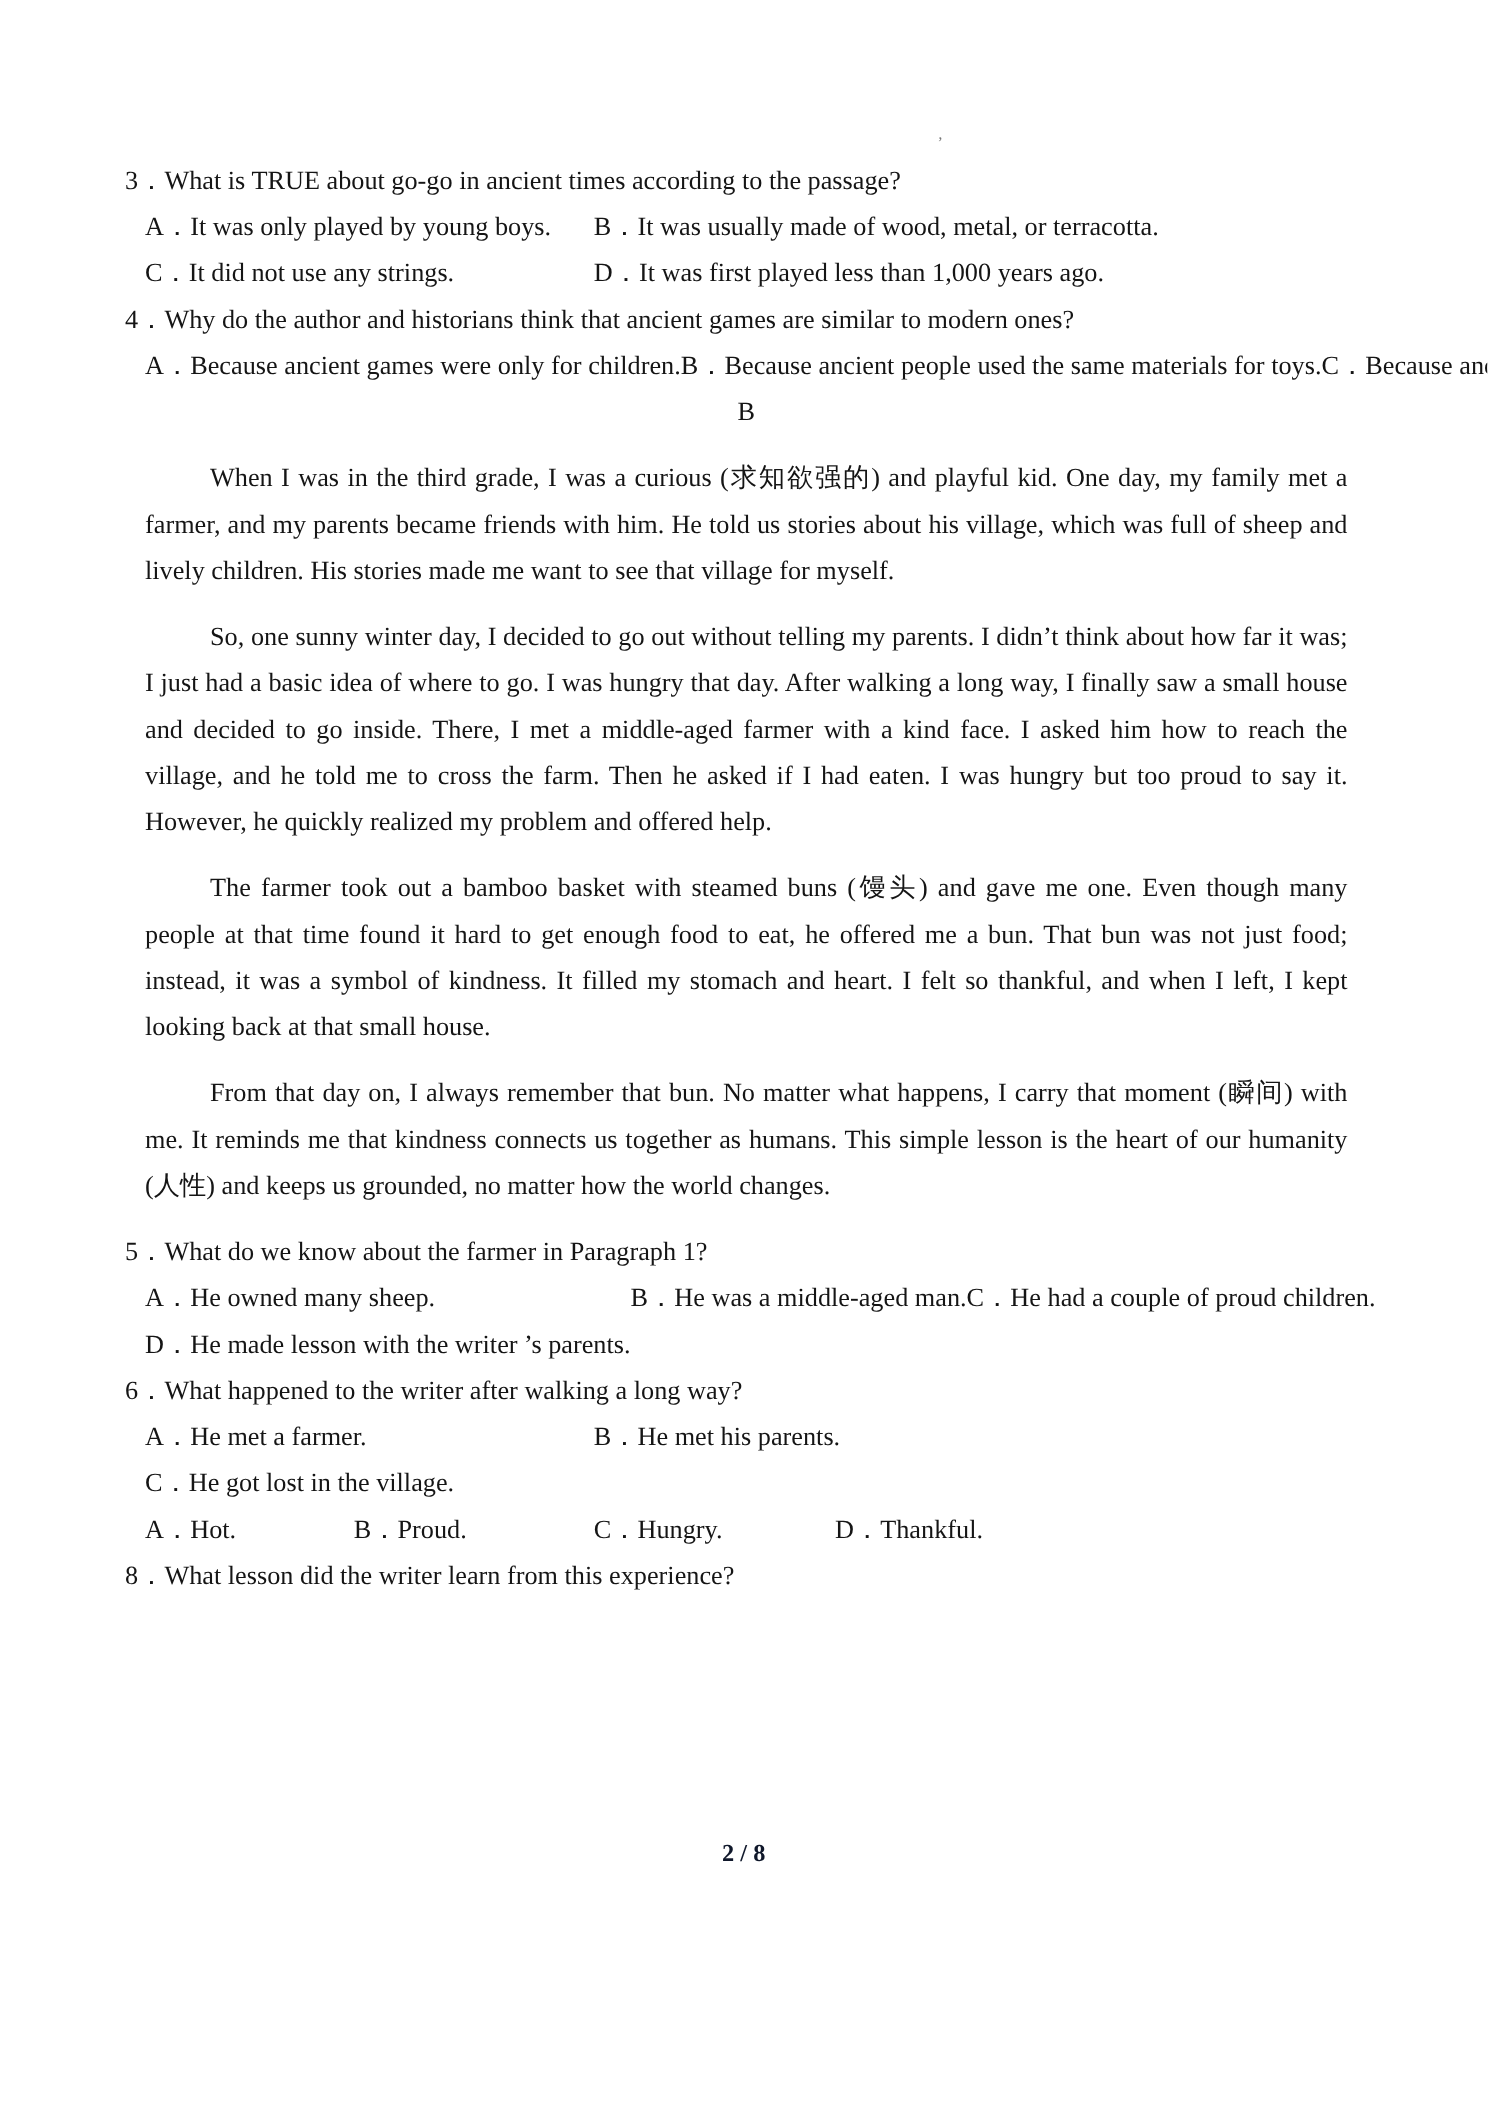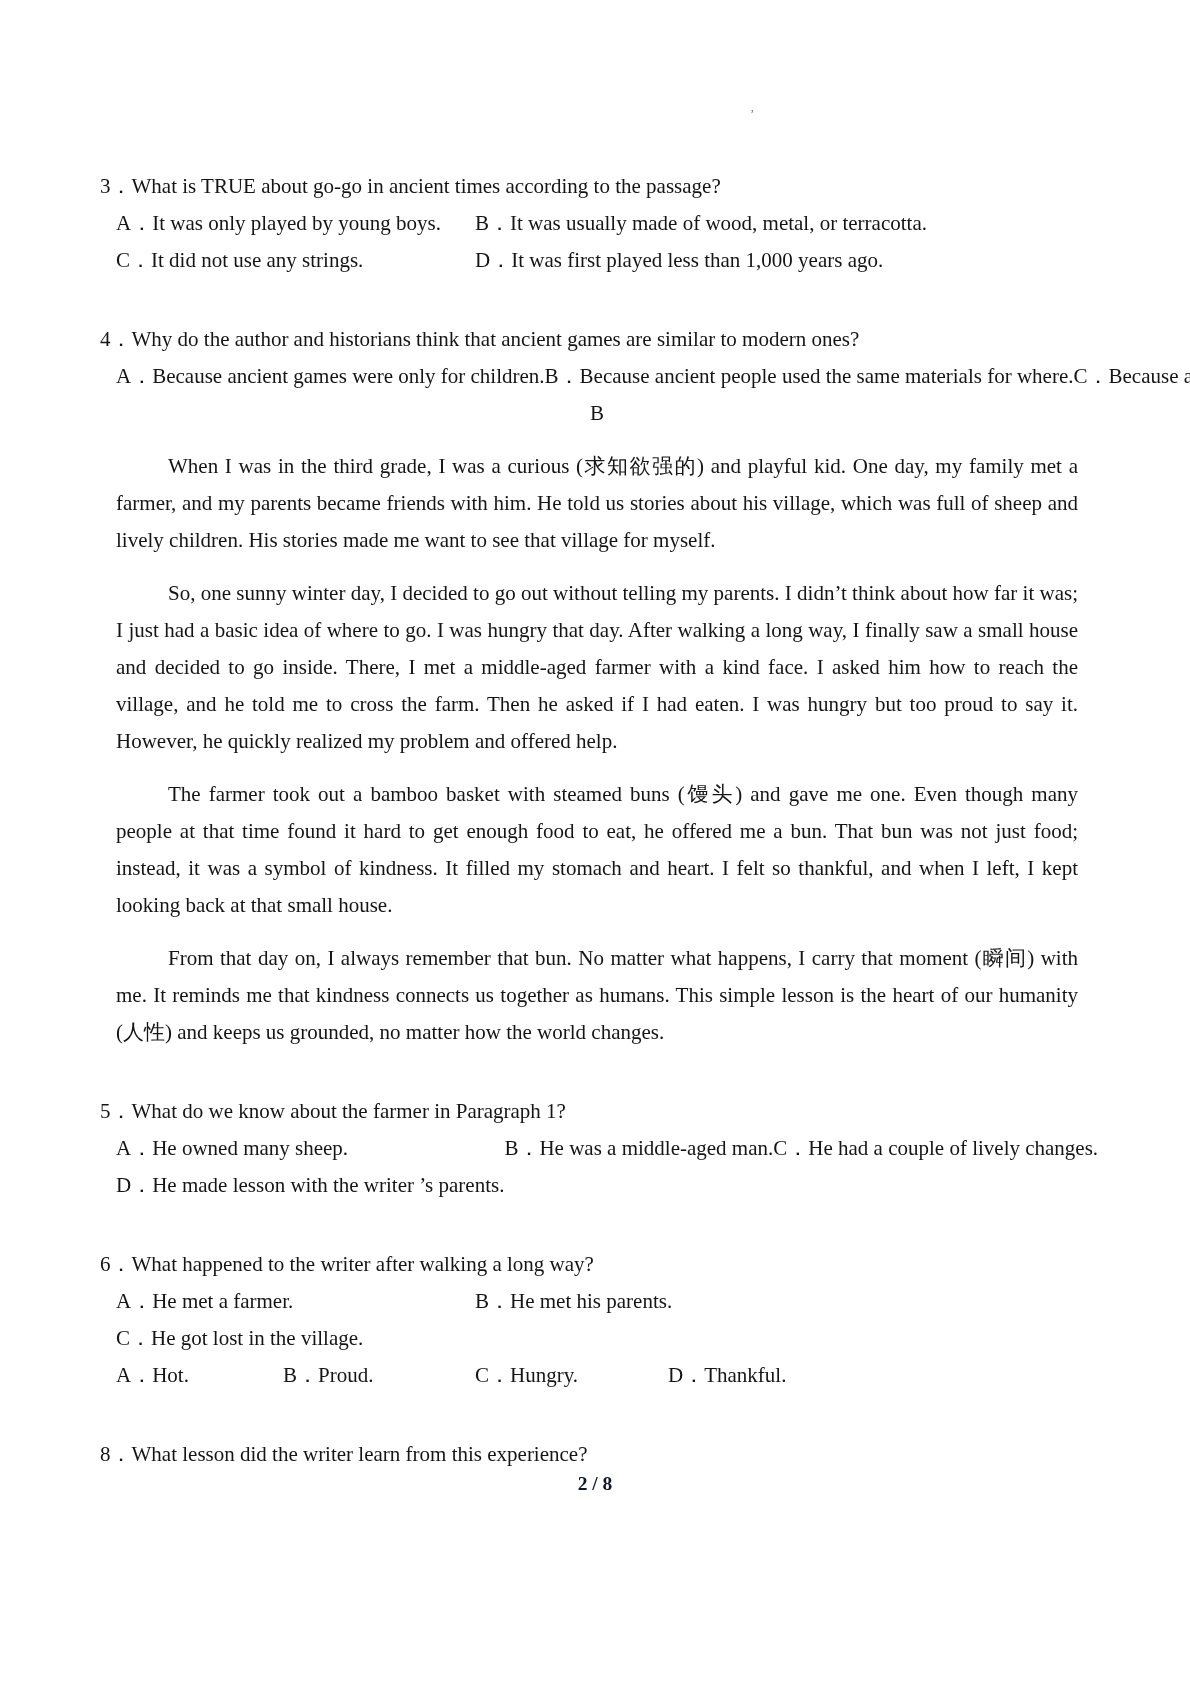--- a/index.html
+++ b/index.html
@@ -13,21 +13,21 @@
     overflow: hidden;
   }
   .content {
     position: absolute;
     left: 100px;
     right: 96px;
     top: 126px;
     font-size: 21px;
     line-height: 37px;
   }
-  .q-line { white-space: nowrap; margin-top: 42px; }
+  .q-line { white-space: nowrap; }
   .q-num { display: inline; }
   .options { margin-left: 16px; display: grid; }
   .options.cols-1 { grid-template-columns: 1fr 1fr 1fr; }
   .options.cols-2 { grid-template-columns: 359px 1fr; }
   .options.cols-4 { grid-template-columns: 167px 192px 193px 1fr; }
   .option { white-space: nowrap; }
   .section-heading { text-align: center; }
   .passage p {
     margin: 16px;
     text-align: justify;
@@ -67,42 +67,42 @@
             <span class="option"><span class="opt-label">A．</span><span class="opt-text">It was only played by young boys.</span></span>
             <span class="option"><span class="opt-label">B．</span><span class="opt-text">It was usually made of wood, metal, or terracotta.</span></span>
             <span class="option"><span class="opt-label">C．</span><span class="opt-text">It did not use any strings.</span></span>
             <span class="option"><span class="opt-label">D．</span><span class="opt-text">It was first played less than 1,000 years ago.</span></span>
           </div>
         </div>
         <div class="question">
           <div class="q-line"><span class="q-num">4．</span><span class="q-text">Why do the author and historians think that ancient games are similar to modern ones?</span></div>
           <div class="options cols-1">
             <span class="option"><span class="opt-label">A．</span><span class="opt-text">Because ancient games were only for children.</span></span>
-            <span class="option"><span class="opt-label">B．</span><span class="opt-text">Because ancient people used the same materials for where.</span></span>
+            <span class="option"><span class="opt-label">B．</span><span class="opt-text">Because ancient people used the same materials for toys.</span></span>
             <span class="option"><span class="opt-label">C．</span><span class="opt-text">Because ancient people used modern tools for games.</span></span>
           </div>
         </div>
       </div>
 
     <div class="section-heading">B</div>
 
     <div id="passage-body" class="passage">
         <p class="para">When I was in the third grade, I was a curious (求知欲强的) and playful kid. One day, my family met a farmer, and my parents became friends with him. He told us stories about his village, which was full of sheep and lively children. His stories made me want to see that village for myself.</p>
         <p class="para">So, one sunny winter day, I decided to go out without telling my parents. I didn’t think about how far it was; I just had a basic idea of where to go. I was hungry that day. After walking a long way, I finally saw a small house and decided to go inside. There, I met a middle-aged farmer with a kind face. I asked him how to reach the village, and he told me to cross the farm. Then he asked if I had eaten. I was hungry but too proud to say it. However, he quickly realized my problem and offered help.</p>
         <p class="para">The farmer took out a bamboo basket with steamed buns (馒头) and gave me one. Even though many people at that time found it hard to get enough food to eat, he offered me a bun. That bun was not just food; instead, it was a symbol of kindness. It filled my stomach and heart. I felt so thankful, and when I left, I kept looking back at that small house.</p>
         <p class="para">From that day on, I always remember that bun. No matter what happens, I carry that moment (瞬间) with me. It reminds me that kindness connects us together as humans. This simple lesson is the heart of our humanity (人性) and keeps us grounded, no matter how the world changes.</p>
       </div>
 
     <div id="questions-lower">
         <div class="question">
           <div class="q-line"><span class="q-num">5．</span><span class="q-text">What do we know about the farmer in Paragraph 1?</span></div>
           <div class="options cols-1">
             <span class="option"><span class="opt-label">A．</span><span class="opt-text">He owned many sheep.</span></span>
             <span class="option"><span class="opt-label">B．</span><span class="opt-text">He was a middle-aged man.</span></span>
-            <span class="option"><span class="opt-label">C．</span><span class="opt-text">He had a couple of lively changes.</span></span>
+            <span class="option"><span class="opt-label">C．</span><span class="opt-text">He had a couple of proud children.</span></span>
             <span class="option"><span class="opt-label">D．</span><span class="opt-text">He made lesson with the writer ’s parents.</span></span>
           </div>
         </div>
         <div class="question">
           <div class="q-line"><span class="q-num">6．</span><span class="q-text">What happened to the writer after walking a long way?</span></div>
           <div class="options cols-2">
             <span class="option"><span class="opt-label">A．</span><span class="opt-text">He met a farmer.</span></span>
             <span class="option"><span class="opt-label">B．</span><span class="opt-text">He met his parents.</span></span>
             <span class="option"><span class="opt-label">C．</span><span class="opt-text">He got lost in the village.</span></span>
           </div>

